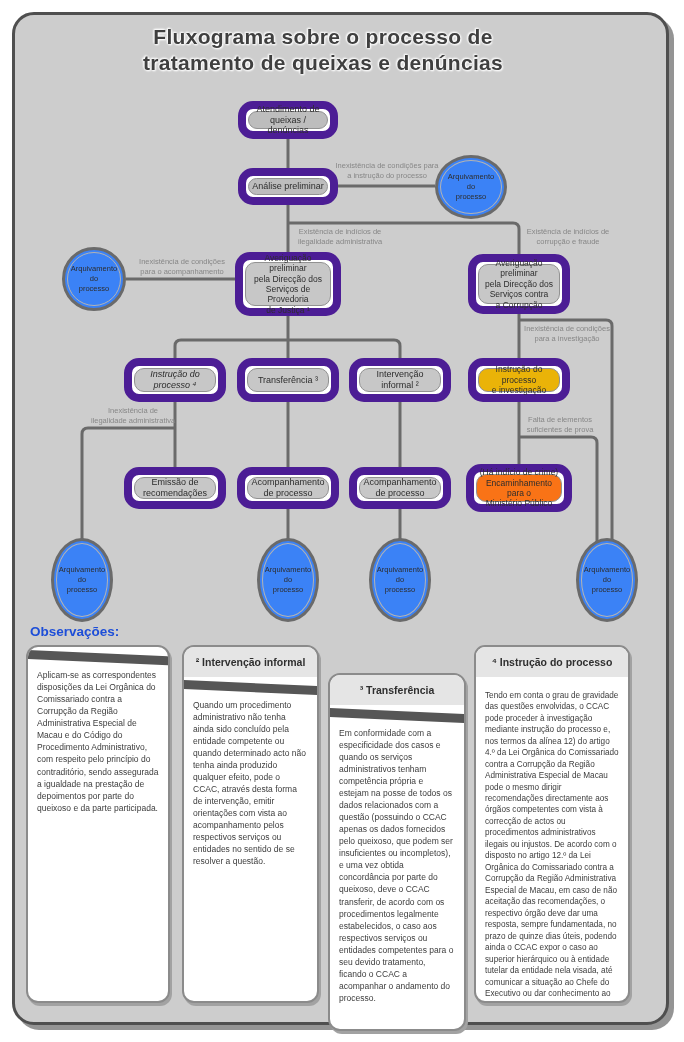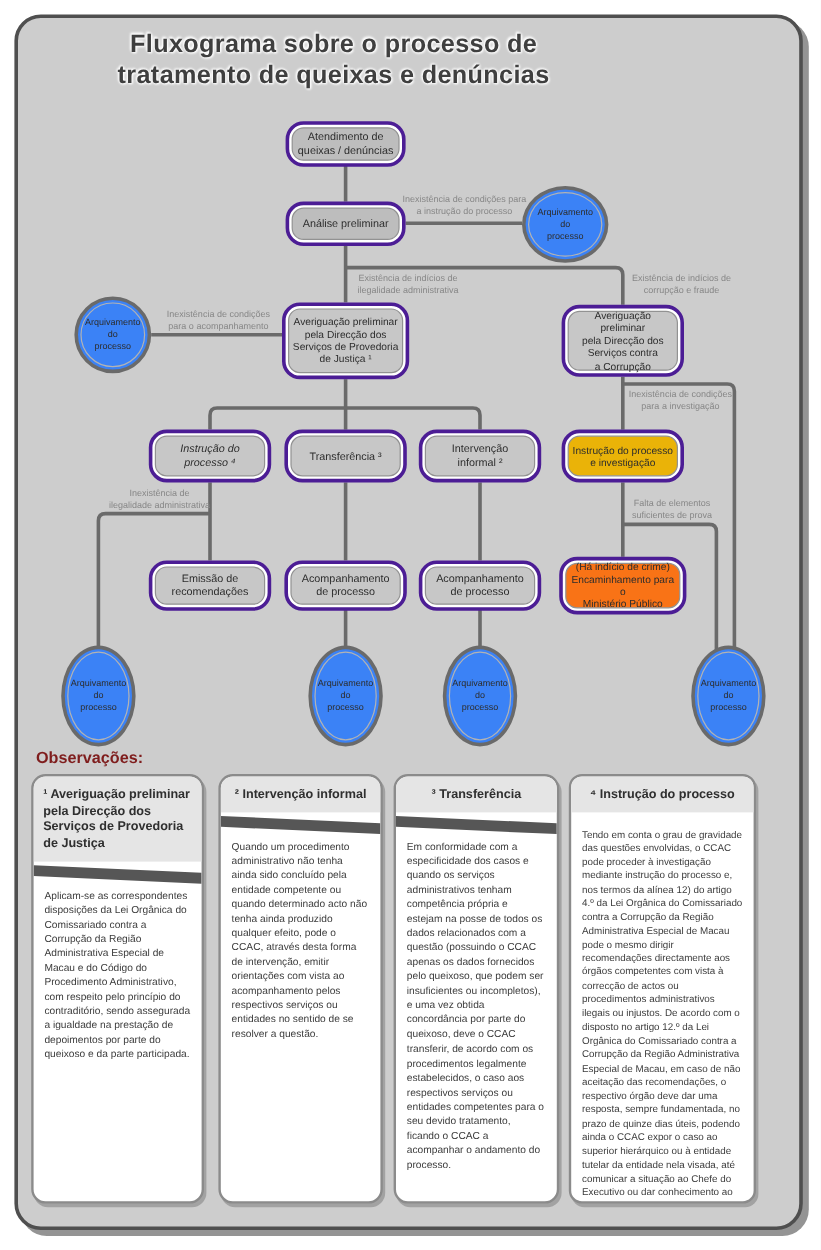--- a/index.html
+++ b/index.html
@@ -2,38 +2,38 @@
 <html><head>
 <meta charset="utf-8">
 <style>
   html,body{margin:0;padding:0;}
   body{width:684px;height:1042px;background:#ffffff;font-family:"Liberation Sans","DejaVu Sans",sans-serif;}
   #page{position:relative;width:684px;height:1042px;background:#ffffff;overflow:hidden;}
   .board{position:absolute;left:12px;top:12px;width:657px;height:1013px;background:#cdcdcd;
          border:3px solid #4f4f4f;border-radius:22px;box-shadow:5px 5px 0 #949494;box-sizing:border-box;}
   .title{position:absolute;left:0;top:24px;width:556px;text-align:center;font-size:21px;font-weight:bold;
          color:#3f3f3f;line-height:1.25;letter-spacing:.3px;white-space:pre-line;
-         text-shadow:0 0 2px #fff,0 0 3px #fff,1px 1px 2px #fff,-1px -1px 2px #fff;}
+         text-shadow:0 0 2px #fff,0 0 3px #fff,1px 1px 2px #fff,-1px -1px 2px #fff;padding-left:45px;}
   svg.wires{position:absolute;left:0;top:0;pointer-events:none;}
   .wire{stroke:#6a6a6a;stroke-width:3;fill:none;}
-  .box{position:absolute;border:3px solid #4c1d95;border-radius:15px;background:#ffffff;padding:2px;
+  .box{position:absolute;border:8px solid #4c1d95;border-radius:15px;background:#ffffff;padding:2px;
        box-sizing:border-box;display:flex;}
   .box-inner{flex:1;border:1.5px solid #929292;border-radius:10px;display:flex;align-items:center;justify-content:center;
        text-align:center;white-space:pre-line;font-size:9px;line-height:1.22;color:#2d2d2d;padding:1px 2px;}
   .fill-a .box-inner{background:#bdbdbd;}
   .fill-b .box-inner{background:#c7c7c7;}
   .fill-c .box-inner{background:#eab308;}
   .fill-d .box-inner{background:#f97316;}
   .fs85 .box-inner{font-size:8.5px;}
   .ellipse{position:absolute;border:3px solid #6a6a6a;border-radius:50%;background:#3b82f6;
        display:flex;align-items:center;justify-content:center;box-sizing:border-box;}
   .ellipse .ring{position:absolute;inset:2px;border:1px solid #b3b3b3;border-radius:50%;}
   .ellipse .elab{position:relative;font-size:7.5px;line-height:1.35;text-align:center;white-space:pre-line;color:#2d2d2d;}
   .elabel{position:absolute;font-size:7.5px;line-height:1.3;color:#878787;text-align:center;white-space:pre-line;}
-  .obs-heading{position:absolute;left:30px;top:624px;font-size:13.5px;font-weight:bold;color:#7f1d1d;}
+  .obs-heading{position:absolute;left:30px;top:624px;font-size:13.5px;font-weight:bold;color:#1d4ed8;}
   .panel{position:absolute;top:645px;height:358px;border:2px solid #8b8b8b;border-radius:12px;background:#ffffff;
        box-shadow:2px 3px 0 #a2a2a2;box-sizing:border-box;overflow:hidden;display:flex;flex-direction:column;}
   .panel-header{background:#e5e5e5;padding:9px 8px 7px 8px;font-weight:bold;font-size:10.5px;color:#2f2f2f;line-height:1.3;}
   .panel-header.center{text-align:center;}
   .panel-band{height:9px;background:#565656;transform:skewY(2.6deg);transform-origin:left;margin:3px 0 0 0;}
   .panel-body{padding:10px 9px 8px 9px;font-size:8.5px;line-height:1.42;color:#3c3c3c;}
   .panel-body.small{font-size:8.2px;line-height:1.4;}
 </style>
 </head>
 <body>
@@ -180,32 +180,31 @@
   <div class="elabel" style="left:518px;top:324px;width:98px;">Inexistência de condições
 para a investigação</div>
   <div class="elabel" style="left:88px;top:406px;width:90px;">Inexistência de
 ilegalidade administrativa</div>
   <div class="elabel" style="left:522px;top:415px;width:76px;">Falta de elementos
 suficientes de prova</div>
 
   <div class="obs-heading">Observações:</div>
 
   <div class="panel" style="left:26px;width:144px;">
-    <div class="panel-header">¹ Averiguação preliminar pela Direcção dos Serviços de Provedoria de Justiça</div>
     <div class="panel-band"></div>
     <div class="panel-body">Aplicam-se as correspondentes disposições da Lei Orgânica do Comissariado contra a Corrupção da Região Administrativa Especial de Macau e do Código do Procedimento Administrativo, com respeito pelo princípio do contraditório, sendo assegurada a igualdade na prestação de depoimentos por parte do queixoso e da parte participada.</div>
   </div>
 
   <div class="panel" style="left:182px;width:137px;">
     <div class="panel-header center">² Intervenção informal</div>
     <div class="panel-band"></div>
     <div class="panel-body">Quando um procedimento administrativo não tenha ainda sido concluído pela entidade competente ou quando determinado acto não tenha ainda produzido qualquer efeito, pode o CCAC, através desta forma de intervenção, emitir orientações com vista ao acompanhamento pelos respectivos serviços ou entidades no sentido de se resolver a questão.</div>
   </div>
 
-  <div class="panel" style="left:328px;width:138px;">
+  <div class="panel" style="left:328px;width:138px;margin-top:28px;">
     <div class="panel-header center">³ Transferência</div>
     <div class="panel-band"></div>
     <div class="panel-body">Em conformidade com a especificidade dos casos e quando os serviços administrativos tenham competência própria e estejam na posse de todos os dados relacionados com a questão (possuindo o CCAC apenas os dados fornecidos pelo queixoso, que podem ser insuficientes ou incompletos), e uma vez obtida concordância por parte do queixoso, deve o CCAC transferir, de acordo com os procedimentos legalmente estabelecidos, o caso aos respectivos serviços ou entidades competentes para o seu devido tratamento, ficando o CCAC a acompanhar o andamento do processo.</div>
   </div>
 
   <div class="panel" style="left:474px;width:156px;border-radius:11px;">
     <div class="panel-header center">⁴ Instrução do processo</div>
     <div class="panel-band"></div>
     <div class="panel-body small">Tendo em conta o grau de gravidade das questões envolvidas, o CCAC pode proceder à investigação mediante instrução do processo e, nos termos da alínea 12) do artigo 4.º da Lei Orgânica do Comissariado contra a Corrupção da Região Administrativa Especial de Macau pode o mesmo dirigir recomendações directamente aos órgãos competentes com vista à correcção de actos ou procedimentos administrativos ilegais ou injustos. De acordo com o disposto no artigo 12.º da Lei Orgânica do Comissariado contra a Corrupção da Região Administrativa Especial de Macau, em caso de não aceitação das recomendações, o respectivo órgão deve dar uma resposta, sempre fundamentada, no prazo de quinze dias úteis, podendo ainda o CCAC expor o caso ao superior hierárquico ou à entidade tutelar da entidade nela visada, até comunicar a situação ao Chefe do Executivo ou dar conhecimento ao público.</div>
   </div>

